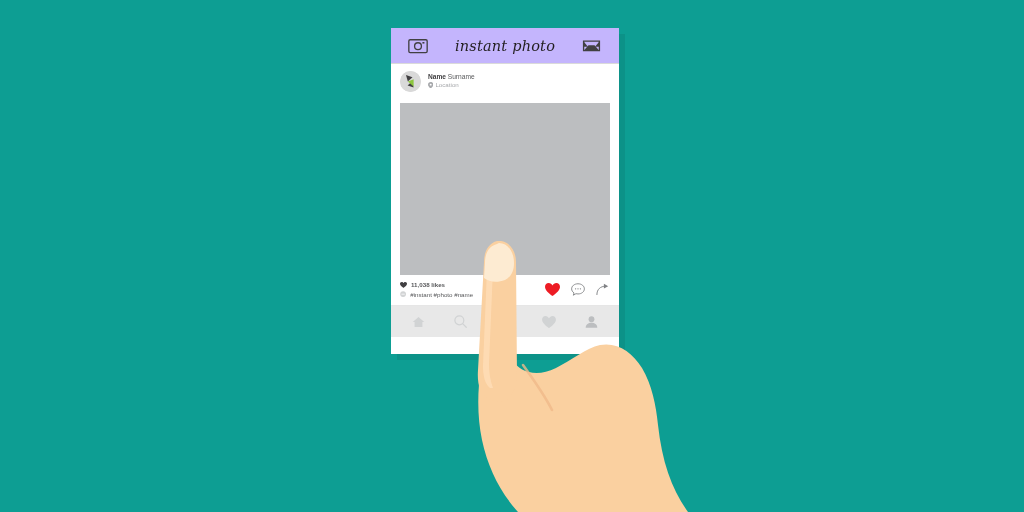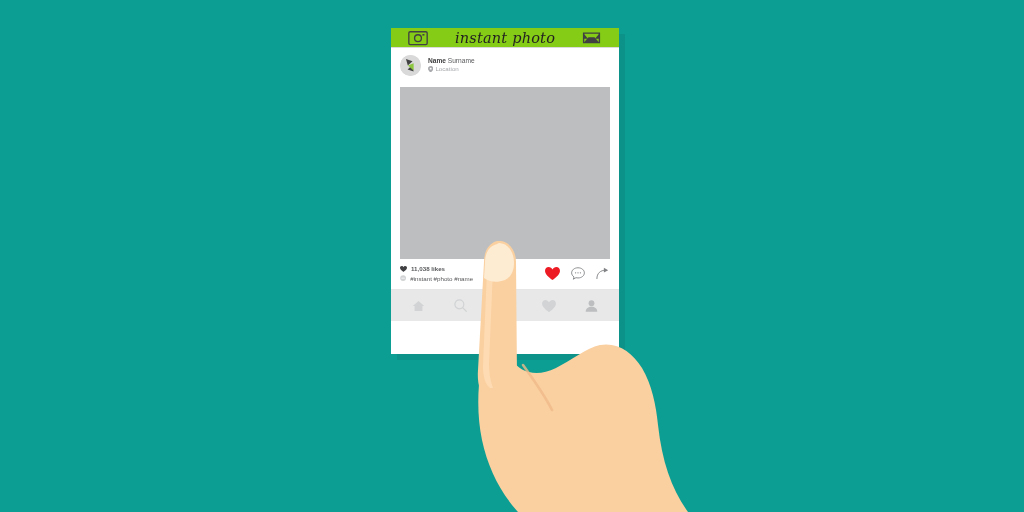--- a/index.html
+++ b/index.html
@@ -21,22 +21,22 @@
     left:391px; top:28px;
     width:228px; height:326px;
     background:#ffffff;
     box-shadow: 6px 6px 0 0 rgba(0,0,0,0.07);
     z-index:2;
   }
 
   
   #app-header {
     position:relative;
-    height:20px;
-    background:#84cc16;
+    height:36px;
+    background:#c4b5fd;
     border-bottom:1px solid #DADADA;
     display:flex; align-items:center; justify-content:space-between;
     padding:0 17px;
   }
   #app-title {
     font-family:"DejaVu Serif", serif;
     font-style:italic;
     font-size:14.5px;
     color:#231F20;
     letter-spacing:0.2px;

